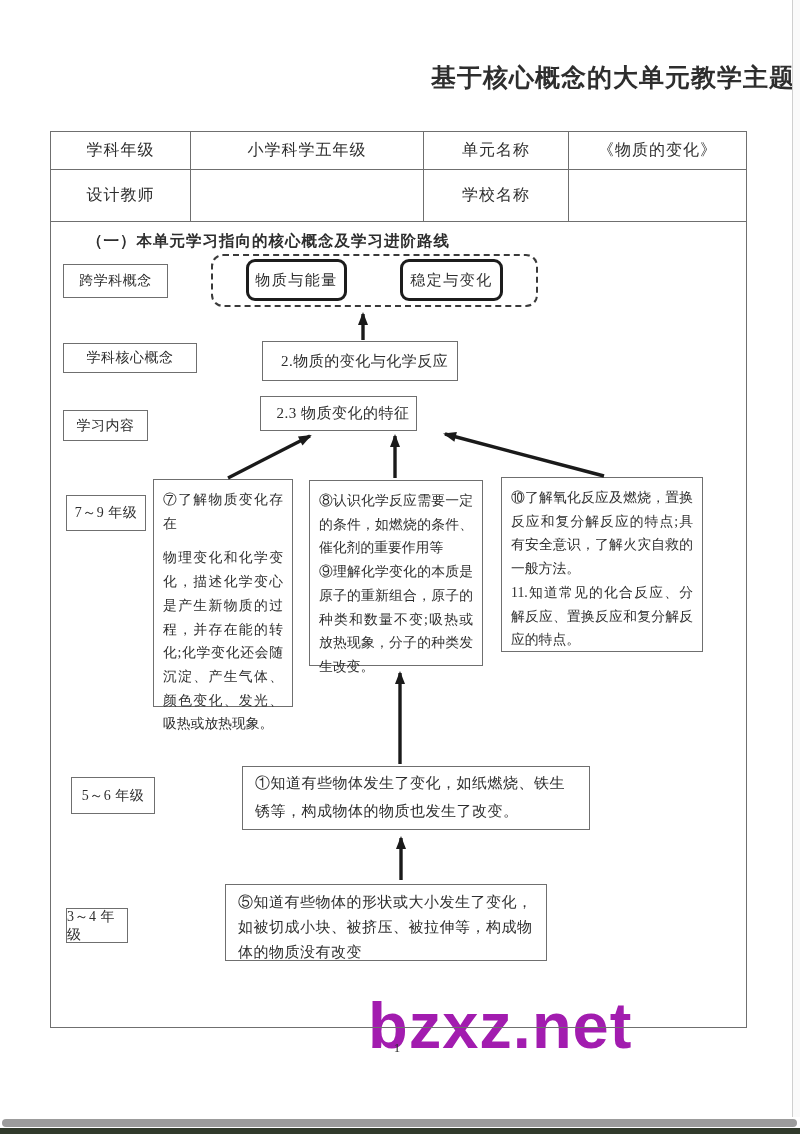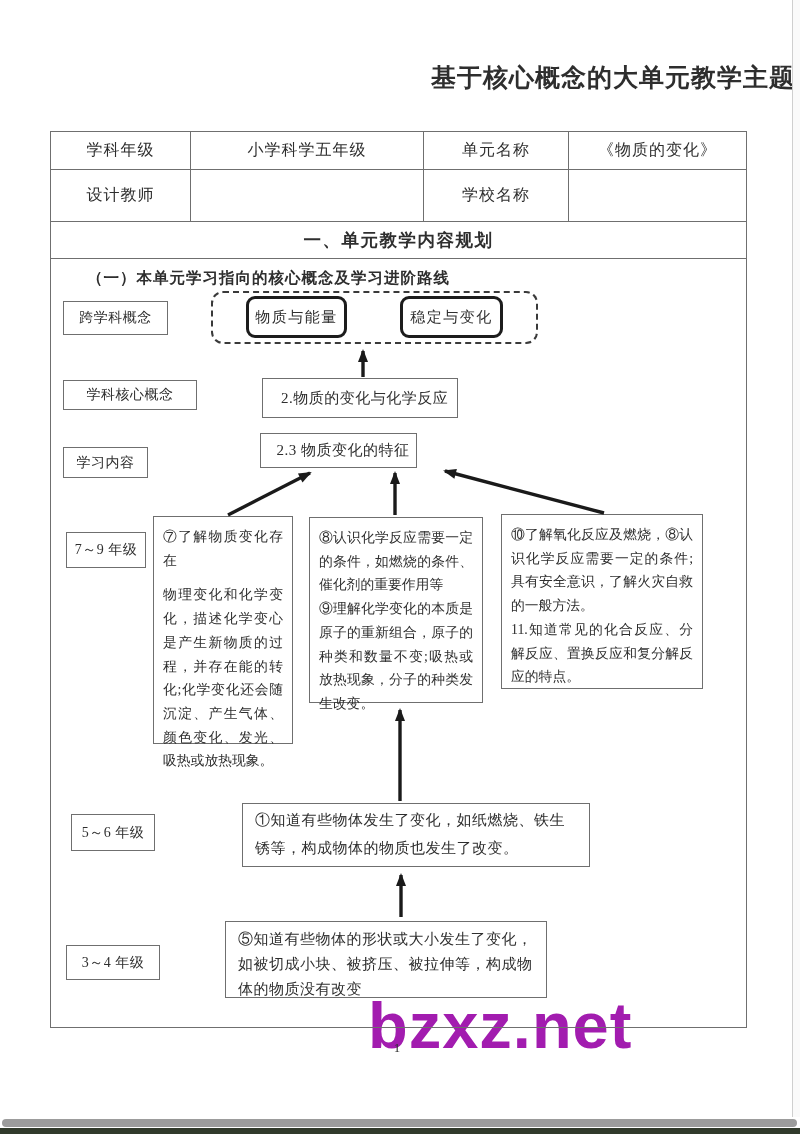--- a/index.html
+++ b/index.html
@@ -42,21 +42,21 @@
   .lbl{
     position:absolute;border:1px solid #6f6f6f;background:#fff;box-sizing:border-box;
     display:flex;align-items:center;justify-content:center;
     font-size:14px;letter-spacing:0.5px;
   }
   .lbl-cross{left:12px;top:42px;width:105px;height:34px;}
   .lbl-core{left:12px;top:121px;width:134px;height:30px;}
   .lbl-content{left:12px;top:188px;width:85px;height:31px;}
   .lbl-g79{left:15px;top:273px;width:80px;height:36px;}
   .lbl-g56{left:20px;top:555px;width:84px;height:37px;}
-  .lbl-g34{left:15px;top:686px;width:94px;height:35px;}
+  .lbl-g34{left:15px;top:686px;width:62px;height:35px;}
   .dashed-wrap{
     position:absolute;left:160px;top:32px;width:327px;height:53px;
     border:2px dashed #3a3a3a;border-radius:12px;box-sizing:border-box;
   }
   .pill{
     position:absolute;border:3px solid #1c1c1c;border-radius:9px;background:#fff;
     box-sizing:border-box;display:flex;align-items:center;justify-content:center;
     font-size:15px;letter-spacing:1.5px;
   }
   .pill1{left:195px;top:37px;width:101px;height:42px;}
@@ -122,21 +122,20 @@
     <div class="t-cell c2">小学科学五年级</div>
     <div class="t-cell c3">单元名称</div>
     <div class="t-cell c4">《物质的变化》</div>
   </div>
   <div class="t-row row2">
     <div class="t-cell c1">设计教师</div>
     <div class="t-cell c2"></div>
     <div class="t-cell c3">学校名称</div>
     <div class="t-cell c4"></div>
   </div>
-  <div class="section-row">一、单元教学内容规划</div>
 
   <div class="flow">
     <div class="flow-heading">（一）本单元学习指向的核心概念及学习进阶路线</div>
 
     <div class="lbl lbl-cross">跨学科概念</div>
     <div class="dashed-wrap"></div>
     <div class="pill pill1">物质与能量</div>
     <div class="pill pill2">稳定与变化</div>
 
     <div class="lbl lbl-core">学科核心概念</div>
@@ -148,21 +147,21 @@
     <div class="lbl lbl-g79">7～9 年级</div>
     <div class="fbox gbox gbox1">
       <p>⑦了解物质变化存在</p>
       <p>物理变化和化学变化，描述化学变心是产生新物质的过程，并存在能的转化;化学变化还会随沉淀、产生气体、颜色变化、发光、吸热或放热现象。</p>
     </div>
     <div class="fbox gbox gbox2">
       <p>⑧认识化学反应需要一定的条件，如燃烧的条件、催化剂的重要作用等</p>
       <p>⑨理解化学变化的本质是原子的重新组合，原子的种类和数量不变;吸热或放热现象，分子的种类发生改变。</p>
     </div>
     <div class="fbox gbox gbox3">
-      <p>⑩了解氧化反应及燃烧，⑧认识化学反应需要一定的条件;具有安全意识，了解火灾自救的一般方法。</p>
+      <p>⑩了解氧化反应及燃烧，置换反应和复分解反应的特点;具有安全意识，了解火灾自救的一般方法。</p>
       <p>11.知道常见的化合反应、分解反应、置换反应和复分解反应的特点。</p>
     </div>
 
     <div class="lbl lbl-g56">5～6 年级</div>
     <div class="fbox b56">①知道有些物体发生了变化，如纸燃烧、铁生锈等，构成物体的物质也发生了改变。</div>
 
     <div class="lbl lbl-g34">3～4 年级</div>
     <div class="fbox b34">⑤知道有些物体的形状或大小发生了变化，如被切成小块、被挤压、被拉伸等，构成物体的物质没有改变</div>
 
     <svg class="arrows" viewBox="0 0 693 766" xmlns="http://www.w3.org/2000/svg">

